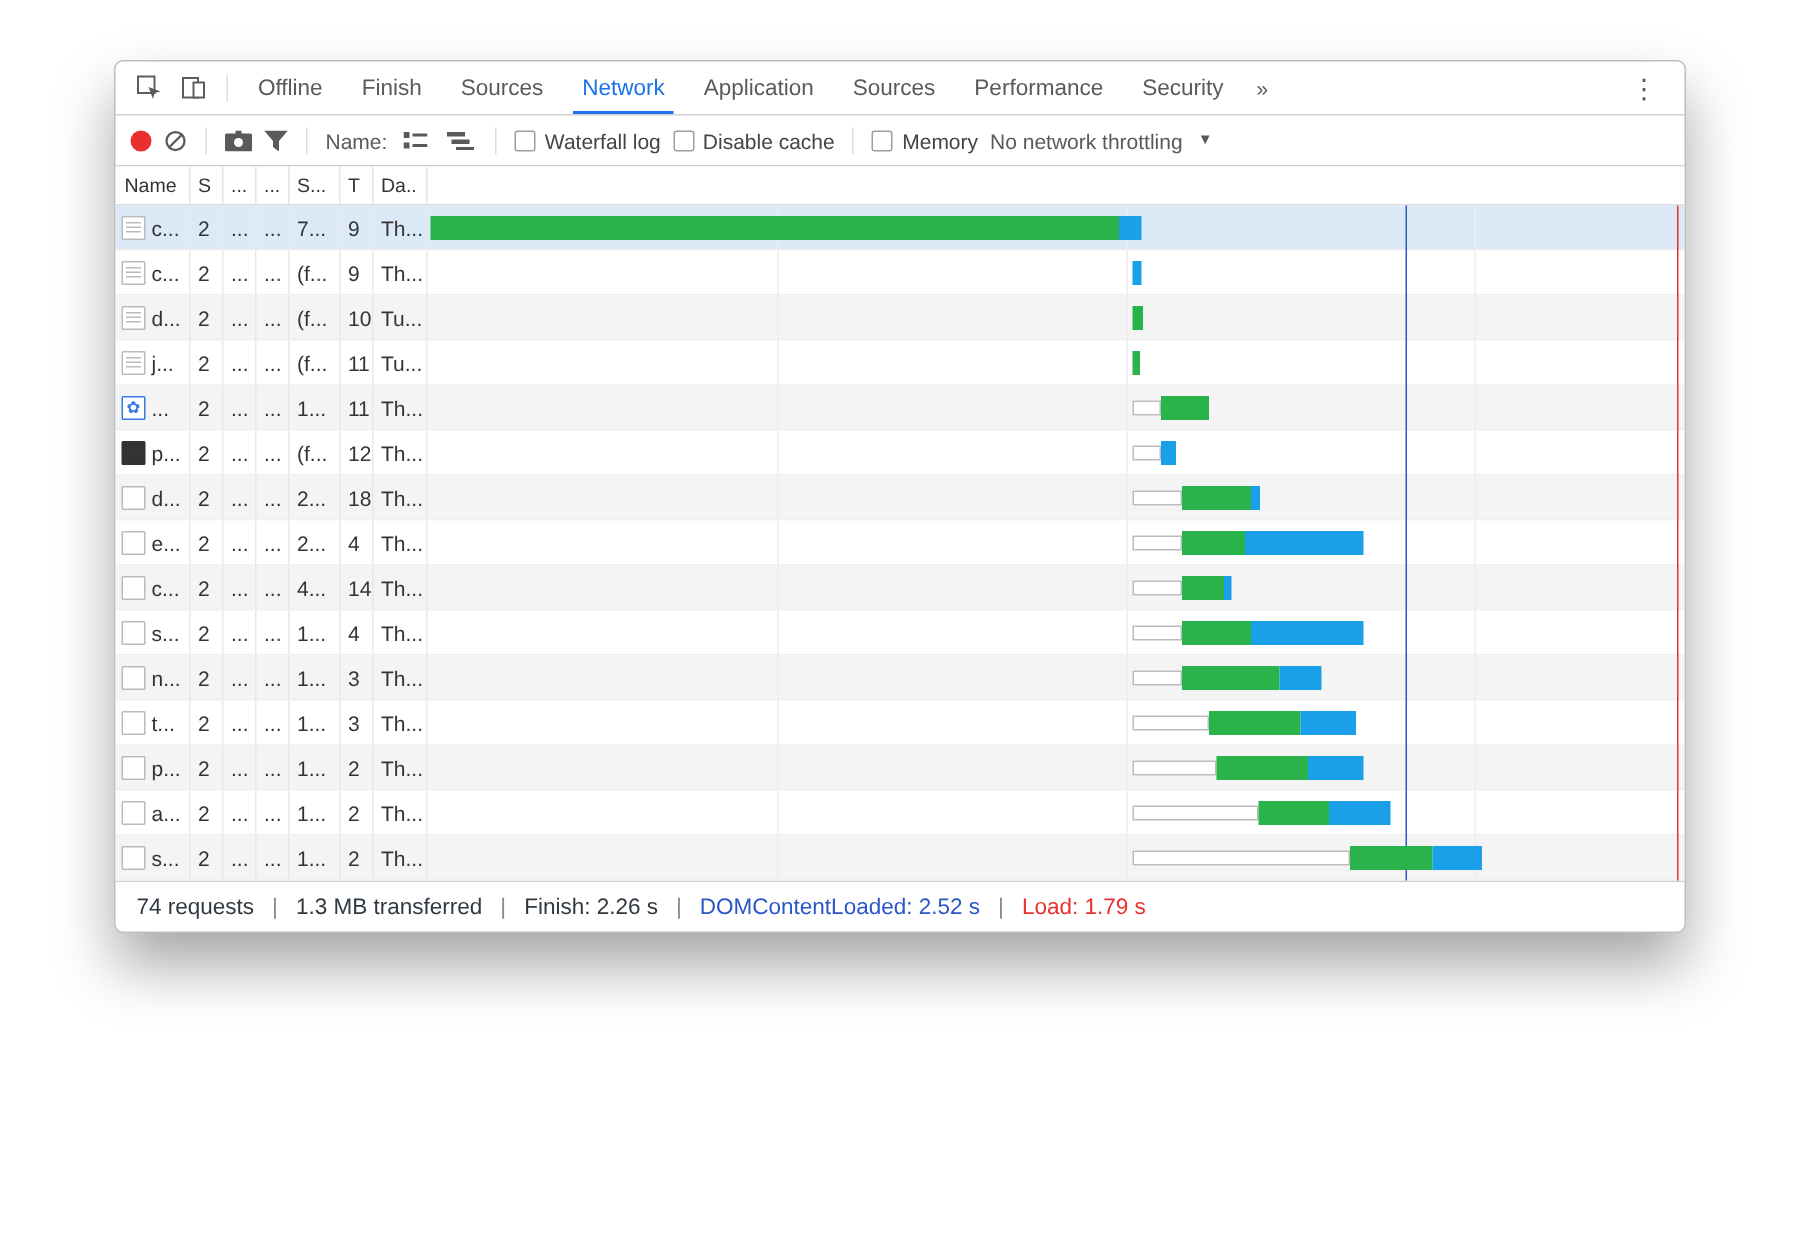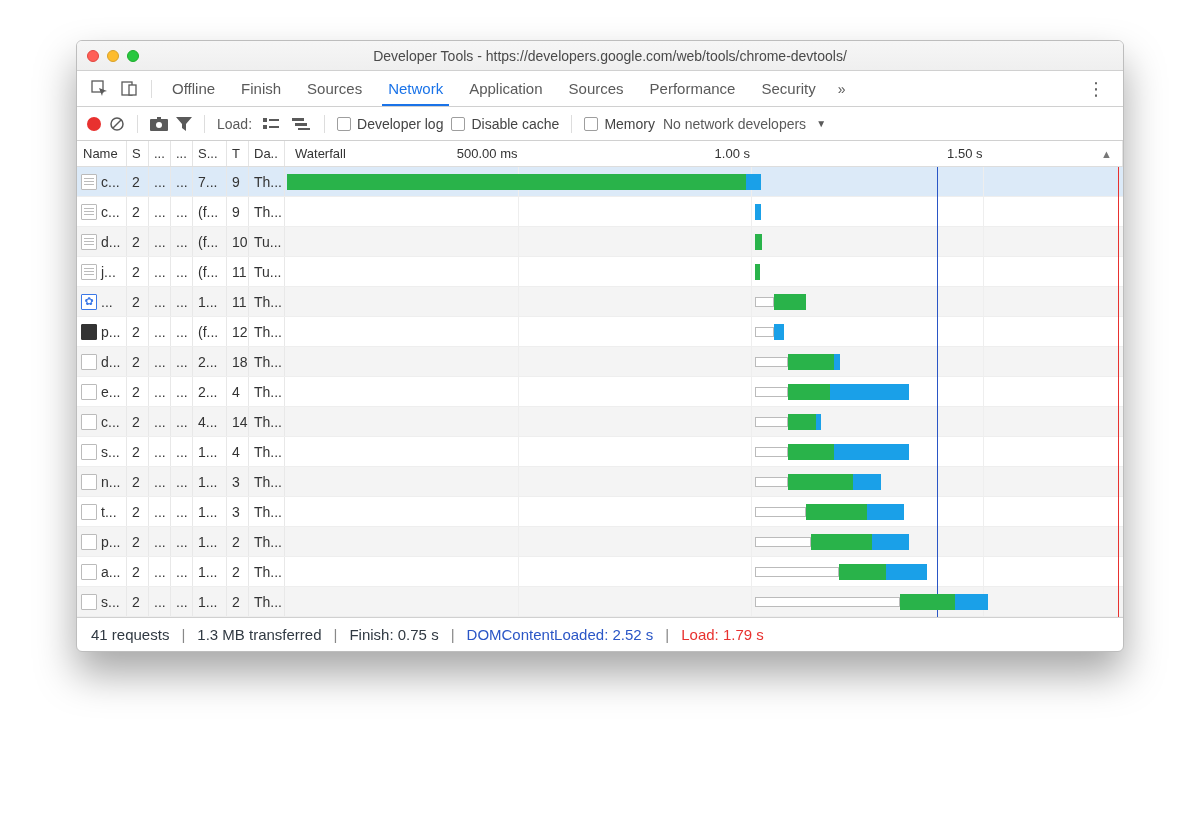--- a/index.html
+++ b/index.html
@@ -209,28 +209,20 @@
   .pipe { color:#888; margin:0 4px; }
   .dcl { color:#2a56c6; }
   .load { color:#e8312f; }
   svg { display:block; }
 </style>
 </head>
 <body>
 
 <div class="window">
 
-  <div class="titlebar">
-    <div class="traffic">
-      <div class="traffic-dot dot-close"></div>
-      <div class="traffic-dot dot-min"></div>
-      <div class="traffic-dot dot-max"></div>
-    </div>
-    <div class="title">Developer Tools - https://developers.google.com/web/tools/chrome-devtools/</div>
-  </div>
 
   <div class="maintabs">
     <span class="icbtn">
       <svg width="17" height="17" viewBox="0 0 17 17">
           <rect x="1" y="1" width="11" height="11" fill="none" stroke="#5a5a5a" stroke-width="1.3"></rect>
           <path d="M8 8 L16 11 L12 12 L11 16 Z" fill="#5a5a5a"></path>
         </svg>
     </span>
     <span class="icbtn">
       <svg width="17" height="17" viewBox="0 0 17 17">
@@ -266,73 +258,64 @@
           <rect x="7" y="0" width="4" height="3" fill="#5a5a5a"></rect>
           <circle cx="9" cy="8" r="3" fill="#fff"></circle>
         </svg>
     </span>
     <span class="icbtn">
       <svg width="16" height="14" viewBox="0 0 16 14">
           <path d="M0 0 H16 L10 7 V14 L6 11 V7 Z" fill="#5a5a5a"></path>
         </svg>
     </span>
     <span class="toolsep"></span>
-    <span>Load:</span>
+    <span>Name:</span>
     <span class="viewbtn">
       <svg width="16" height="12" viewBox="0 0 16 12">
           <rect x="0" y="0" width="4" height="4" fill="#5a5a5a"></rect>
           <rect x="6" y="1" width="10" height="2" fill="#5a5a5a"></rect>
           <rect x="0" y="7" width="4" height="4" fill="#5a5a5a"></rect>
           <rect x="6" y="8" width="10" height="2" fill="#5a5a5a"></rect>
         </svg>
     </span>
     <span class="viewbtn">
       <svg width="18" height="12" viewBox="0 0 18 12">
           <rect x="0" y="0" width="12" height="3" fill="#5a5a5a"></rect>
           <rect x="3" y="5" width="12" height="3" fill="#5a5a5a"></rect>
           <rect x="6" y="10" width="12" height="2" fill="#5a5a5a"></rect>
         </svg>
     </span>
     <span class="toolsep"></span>
     <label class="chk">
       <span class="box"></span>
-      <span>Developer log</span>
+      <span>Waterfall log</span>
     </label>
     <label class="chk">
       <span class="box"></span>
       <span>Disable cache</span>
     </label>
     <span class="toolsep"></span>
     <label class="chk">
       <span class="box"></span>
       <span>Memory</span>
     </label>
     <span class="throttle">
-      <span>No network developers</span>
+      <span>No network throttling</span>
       <span class="tri">▼</span>
     </span>
   </div>
 
   <div class="grid-head">
     <div class="hcell c-name" style="padding-left:6px;">Name</div>
     <div class="hcell c-stat">S</div>
     <div class="hcell c-dot1">...</div>
     <div class="hcell c-dot2">...</div>
     <div class="hcell c-size">S...</div>
     <div class="hcell c-time">T</div>
     <div class="hcell c-date">Da..</div>
-    <div class="hcell c-wf">
-      <div class="wf-head" id="wf-head">
-        <span>Waterfall</span>
-        <span class="sort-arrow">▲</span>
-      <span class="tick" style="left: 27.7778%; transform: translateX(-100%);">500.00 ms</span>
-          <span class="tick" style="left: 55.5556%; transform: translateX(-100%);">1.00 s</span>
-          <span class="tick" style="left: 83.3333%; transform: translateX(-100%);">1.50 s</span>
-        </div>
-    </div>
   </div>
 
   <div class="grid-body" id="grid-body">
 
     <div class="wf-overlay" id="wf-overlay" style="left: 208px; right: 0px;">
         <div class="vline v-grid" style="left: 27.7778%;"></div>
         <div class="vline v-grid" style="left: 55.5556%;"></div>
         <div class="vline v-grid" style="left: 83.3333%;"></div>
         <div class="vline v-dcl" style="left: 77.7778%;"></div>
         <div class="vline v-load" style="left: 99.4444%;"></div>
@@ -609,24 +592,24 @@
           <div class="bar-wrap" style="left: 56.1111%; width: 27.7778%;">
             <div class="bar-q" style="width: 62%;"></div>
             <div class="bar-g" style="width: 24%;"></div>
             <div class="bar-b" style="width: 14%;"></div>
           </div>
         </div>
       </div>
     </div>
 
   <div class="statusbar">
-    <span>41 requests</span>
+    <span>74 requests</span>
     <span class="pipe">|</span>
     <span>1.3 MB transferred</span>
     <span class="pipe">|</span>
-    <span>Finish: 0.75 s</span>
+    <span>Finish: 2.26 s</span>
     <span class="pipe">|</span>
     <span class="dcl">DOMContentLoaded: 2.52 s</span>
     <span class="pipe">|</span>
     <span class="load">Load: 1.79 s</span>
   </div>
 
 </div>
 
 </body></html>

